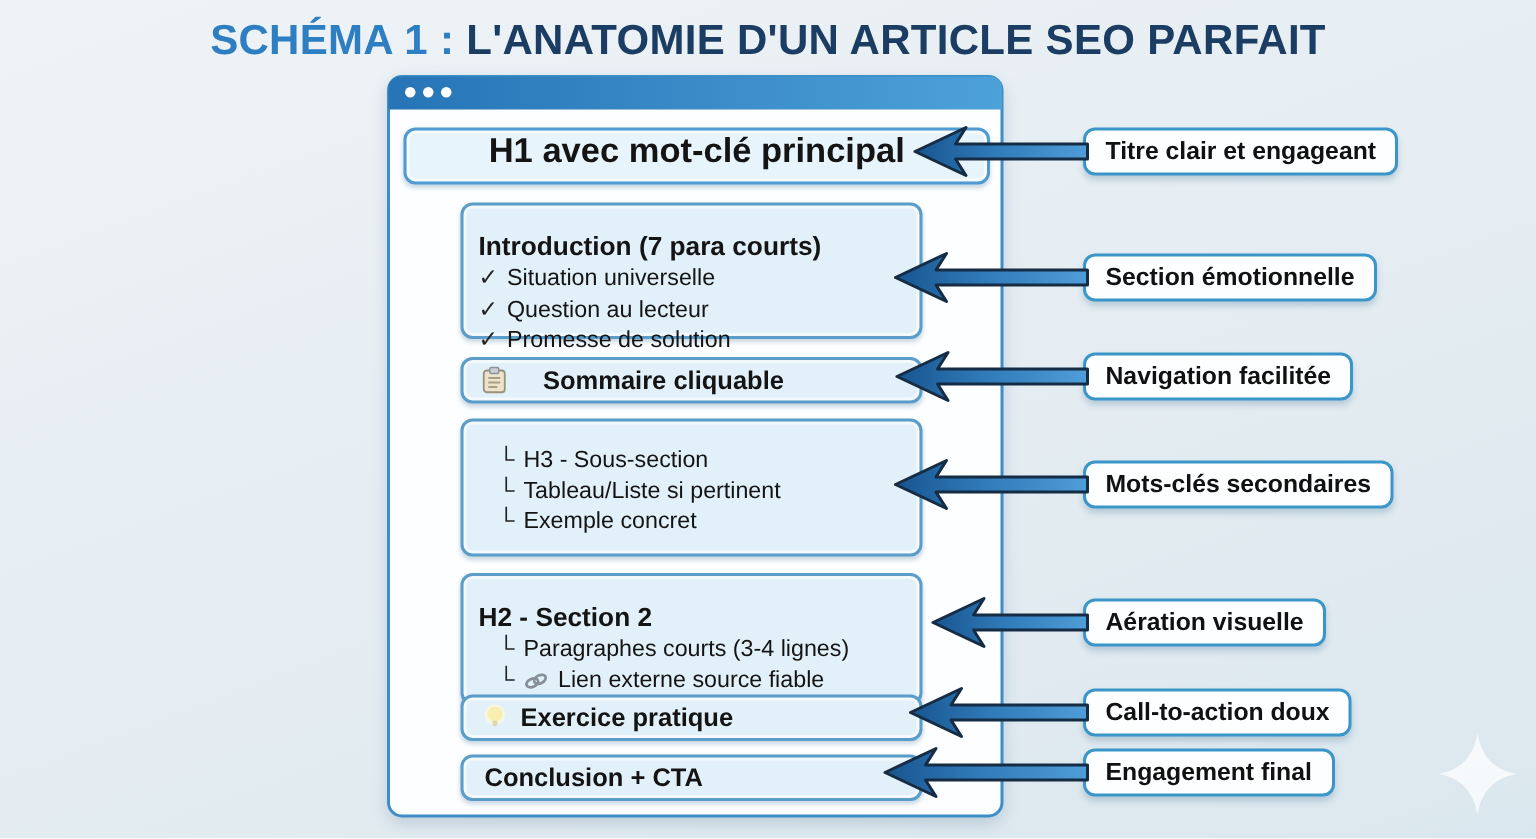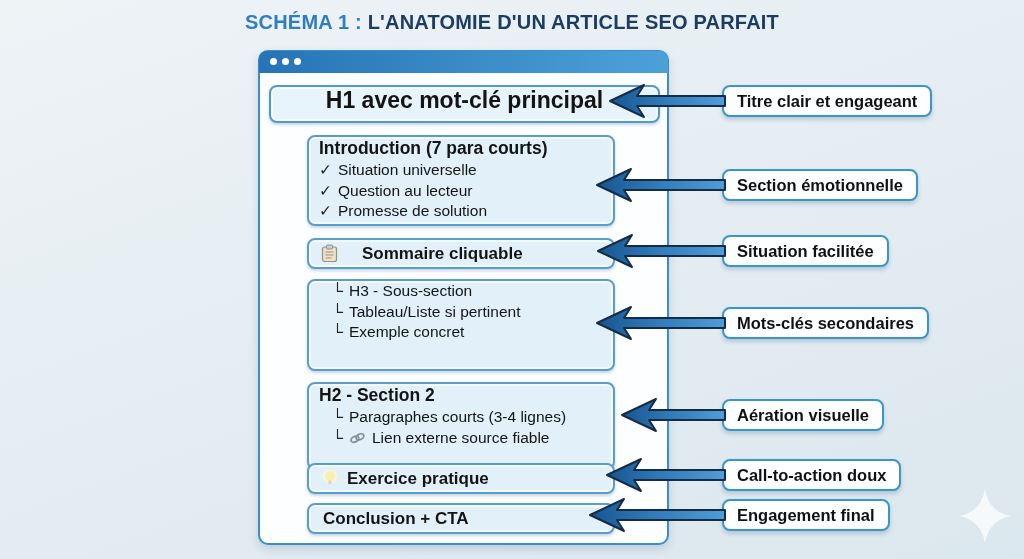--- a/index.html
+++ b/index.html
@@ -2,21 +2,21 @@
 <html><head>
 <meta charset="utf-8">
 <style>
   html,body{margin:0;padding:0;}
   body{font-family:"Liberation Sans", sans-serif;}
   #page{position:relative;width:1024px;height:559px;overflow:hidden;
         background:linear-gradient(160deg,#eef3f6 0%,#e5edf2 50%,#dbe7ee 100%);}
 
   
   .page-title{position:absolute;top:11px;left:0;width:100%;text-align:center;
-              font-size:20px;font-weight:bold;letter-spacing:.2px;white-space:nowrap;}
+              font-size:28px;font-weight:bold;letter-spacing:.2px;white-space:nowrap;}
   .title-prefix{color:#2e7fc2;}
   .title-main{color:#1c3d63;}
 
   
   .browser-window{position:absolute;left:258px;top:50px;width:411px;height:495px;
         background:#fcfeff;border:2px solid #3d8ec6;border-radius:10px;
         box-shadow:0 4px 10px rgba(40,80,120,.18);box-sizing:border-box;}
   .title-bar{position:absolute;left:-1px;top:-1px;width:409px;height:22px;
         background:linear-gradient(90deg,#2674b6,#4da1d9);
         border-radius:8px 8px 0 0;}
@@ -25,21 +25,21 @@
 
   
   .cbox{position:absolute;box-sizing:border-box;background:#e2f0fa;
         border:2px solid #5b9dc9;border-radius:8px;
         box-shadow:0 2px 3px rgba(70,110,150,.28), inset 0 0 0 2px rgba(255,255,255,.6);
         color:#141414;}
   .h1-box{left:9px;top:33px;width:391px;height:38px;
         background:#e8f4fc;border-color:#4f9ad0;
         display:flex;align-items:flex-start;justify-content:center;
         font-size:23px;font-weight:bold;}
-  .stack{left:47px;width:308px;padding:0 10px;}
+  .stack{left:47px;width:308px;padding:16px 10px;}
   .box-title{font-size:17.5px;font-weight:bold;line-height:23px;display:flex;align-items:center;gap:7px;}
   .box-item{font-size:15.5px;line-height:20.5px;display:flex;align-items:center;gap:6px;}
   .box-item .bullet{flex:none;color:#222;}
   .tree .box-item{padding-left:13px;}
   .single{display:flex;align-items:center;font-size:17px;font-weight:bold;}
   .icon-svg{flex:none;display:block;}
 
   
   .anno{position:absolute;left:722px;box-sizing:border-box;height:32px;
         background:#fdfeff;border:2px solid #3a96c8;border-radius:8px;
@@ -144,21 +144,21 @@
     </div>
   </div>
 
   <div class="anno" style="top:85px;">
       <span>Titre clair et engageant</span>
     </div>
   <div class="anno" style="top:169px;">
       <span>Section émotionnelle</span>
     </div>
   <div class="anno" style="top:235px;">
-      <span>Situation facilitée</span>
+      <span>Navigation facilitée</span>
     </div>
   <div class="anno" style="top:307px;justify-content:center;">
       <span>Mots-clés secondaires</span>
     </div>
   <div class="anno" style="top:399px;">
       <span>Aération visuelle</span>
     </div>
   <div class="anno" style="top:459px;">
       <span>Call-to-action doux</span>
     </div>

